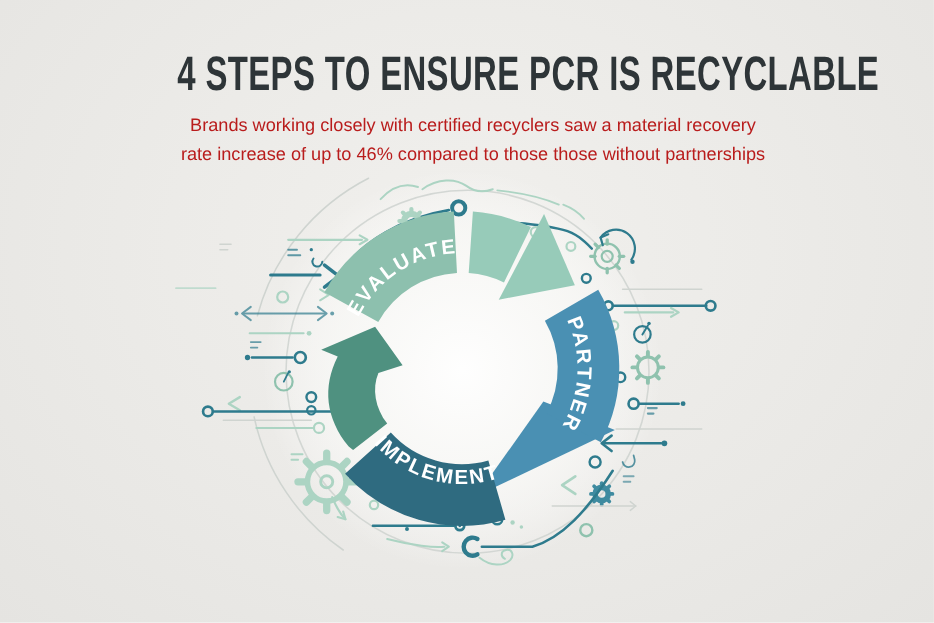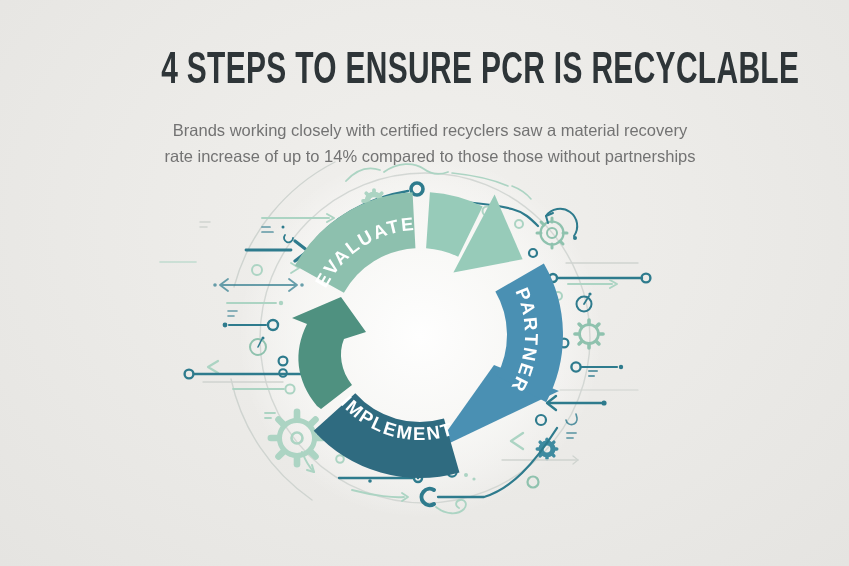--- a/index.html
+++ b/index.html
@@ -7,40 +7,40 @@
     width:849px;height:566px;overflow:hidden;position:relative;
     font-family:"Liberation Sans","DejaVu Sans",sans-serif;
     background:radial-gradient(ellipse at 50% 40%, #f1f0ed 0%, #ecebe8 45%, #e5e4e1 100%);
   }
   .header{position:absolute;top:0;left:0;right:0;text-align:center;z-index:2;padding-left:11px;}
   .title{
     display:inline-block;margin-top:46px;font-size:44px;font-weight:bold;
     color:#2e3538;letter-spacing:0.5px;white-space:nowrap;
     transform:scaleX(0.68);transform-origin:50% 50%;line-height:1;
   }
-  .subtitle{margin-top:28px;font-size:16.5px;color:#737373;line-height:1.55;font-weight:400;}
+  .subtitle{margin-top:12px;font-size:16.5px;color:#b91c1c;line-height:1.55;font-weight:400;}
   .subtitle div{white-space:nowrap;}
   svg{position:absolute;left:0;top:0;z-index:1;}
   .dk{stroke:#2e7b8d;fill:none;}
   .sg{stroke:#acd4c3;fill:none;}
   .sg2{stroke:#8fc2ae;fill:none;}
   .gy{stroke:#cfd4d0;fill:none;}
   .fdk{fill:#2e7b8d;stroke:none;}
   .fsg{fill:#acd4c3;stroke:none;}
   .arcLabel{font-family:"Liberation Sans","DejaVu Sans",sans-serif;font-weight:bold;
     font-size:18.5px;letter-spacing:2px;fill:#ffffff;}
 </style>
 </head>
 <body>
 
 <div class="header">
   <div><span class="title">4 STEPS TO ENSURE PCR IS RECYCLABLE</span></div>
   <div class="subtitle">
     <div>Brands working closely with certified recyclers saw a material  recovery</div>
-    <div>rate increase of up to 14% compared to those those without partnerships</div>
+    <div>rate increase of up to 46% compared to those those without partnerships</div>
   </div>
 </div>
 
 <svg width="849" height="566" viewBox="0 0 849 566" xmlns="http://www.w3.org/2000/svg">
   <defs>
     <radialGradient id="glow" cx="50%" cy="50%" r="50%">
       <stop offset="0%" stop-color="#ffffff" stop-opacity="0.95"></stop>
       <stop offset="60%" stop-color="#fafaf8" stop-opacity="0.75"></stop>
       <stop offset="100%" stop-color="#ffffff" stop-opacity="0"></stop>
     </radialGradient>

